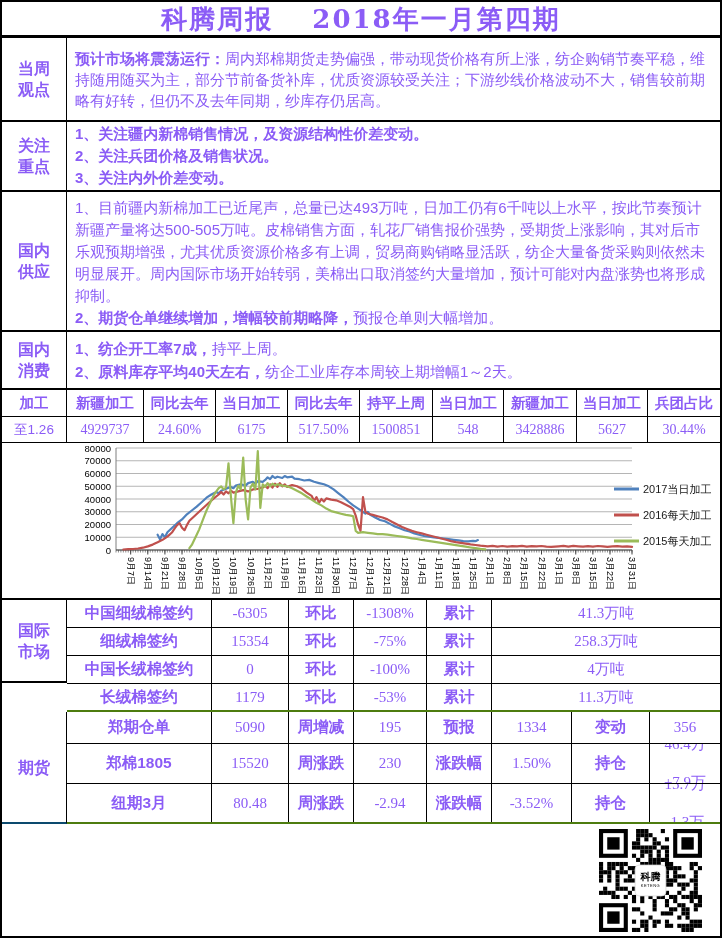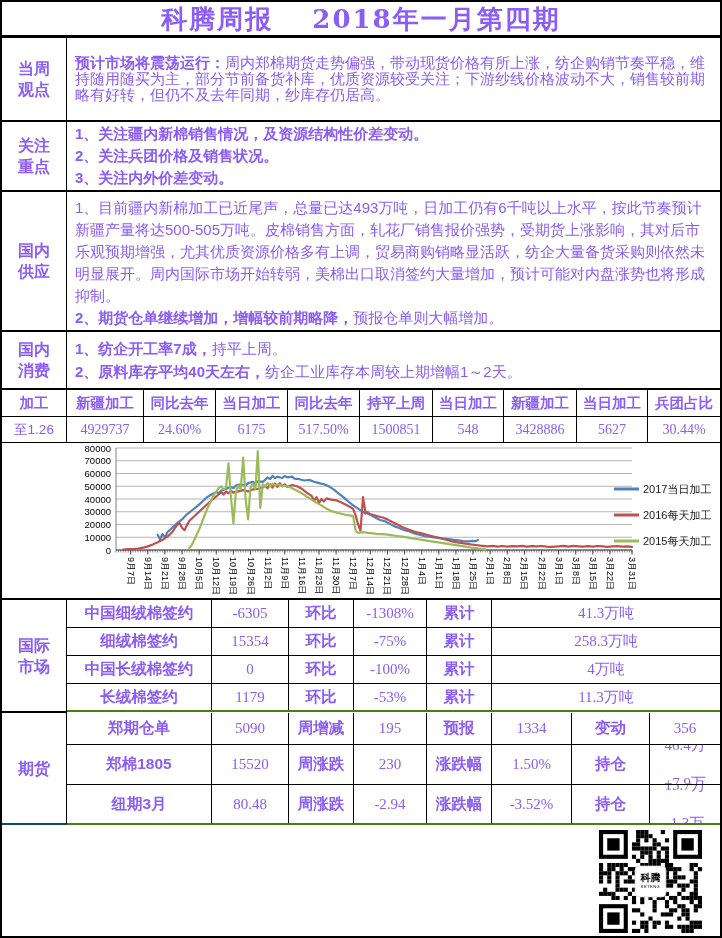--- a/index.html
+++ b/index.html
@@ -23,21 +23,21 @@
     font-weight:bold;font-size:26px;letter-spacing:2px;line-height:32px;
   }
   .sec{display:flex;box-sizing:border-box;border-bottom:2px solid #000;}
   .rowlabel{
     width:65px;flex:0 0 65px;box-sizing:border-box;
     border-right:1px solid #000;
     display:flex;align-items:center;justify-content:center;
     font-weight:bold;font-size:16px;text-align:center;
   }
   .rowlabel .lw{width:36px;line-height:21px;}
-  .content{flex:1;box-sizing:border-box;padding:4px 8px;font-size:15px;line-height:16px;}
+  .content{flex:1;box-sizing:border-box;padding:4px 8px;font-size:15px;line-height:21px;}
   .content p{margin:0;}
   .content.center{display:flex;flex-direction:column;justify-content:center;}
   .vp{height:84px;}
   .fc{height:70px;}
   .sp{height:140px;}
   .sp .content{line-height:22px;padding-top:5px;}
   .cs{height:58px;}
   b.lead{font-weight:bold;}
   
   .grid{display:grid;box-sizing:border-box;}
@@ -504,21 +504,21 @@
         <line x1="612" y1="46" x2="637" y2="46" stroke="#4f81bd" stroke-width="3"></line>
         <text x="641" y="49.5" font-size="11" fill="#1a1a1a" font-family="&quot;Liberation Sans&quot;,sans-serif">2017当日加工</text>
         <line x1="612" y1="72" x2="637" y2="72" stroke="#c0504d" stroke-width="3"></line>
         <text x="641" y="75.5" font-size="11" fill="#1a1a1a" font-family="&quot;Liberation Sans&quot;,sans-serif">2016每天加工</text>
         <line x1="612" y1="98" x2="637" y2="98" stroke="#9bbb59" stroke-width="3"></line>
         <text x="641" y="101.5" font-size="11" fill="#1a1a1a" font-family="&quot;Liberation Sans&quot;,sans-serif">2015每天加工</text>
       </svg>
   </div>
 
   <div class="stack">
-    <div class="rowlabel" style="height:113px;border-bottom:2px solid #000;box-sizing:border-box;">
+    <div class="rowlabel" style="height:83px;border-bottom:2px solid #000;box-sizing:border-box;">
         <span class="lw">国际市场</span>
       </div>
     <div class="body">
       <div class="grid h28 subrow" style="grid-template-columns:145px 77px 65px 73px 65px 1fr;">
         <div class="k">中国细绒棉签约</div>
         <div class="v">-6305</div>
         <div class="k">环比</div>
         <div class="v">-1308%</div>
         <div class="k">累计</div>
         <div class="v">41.3万吨</div>

